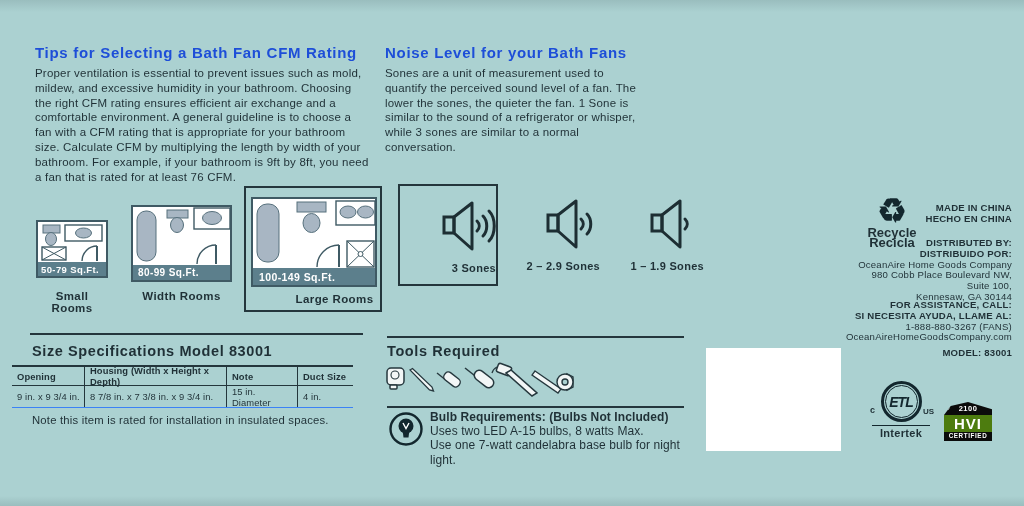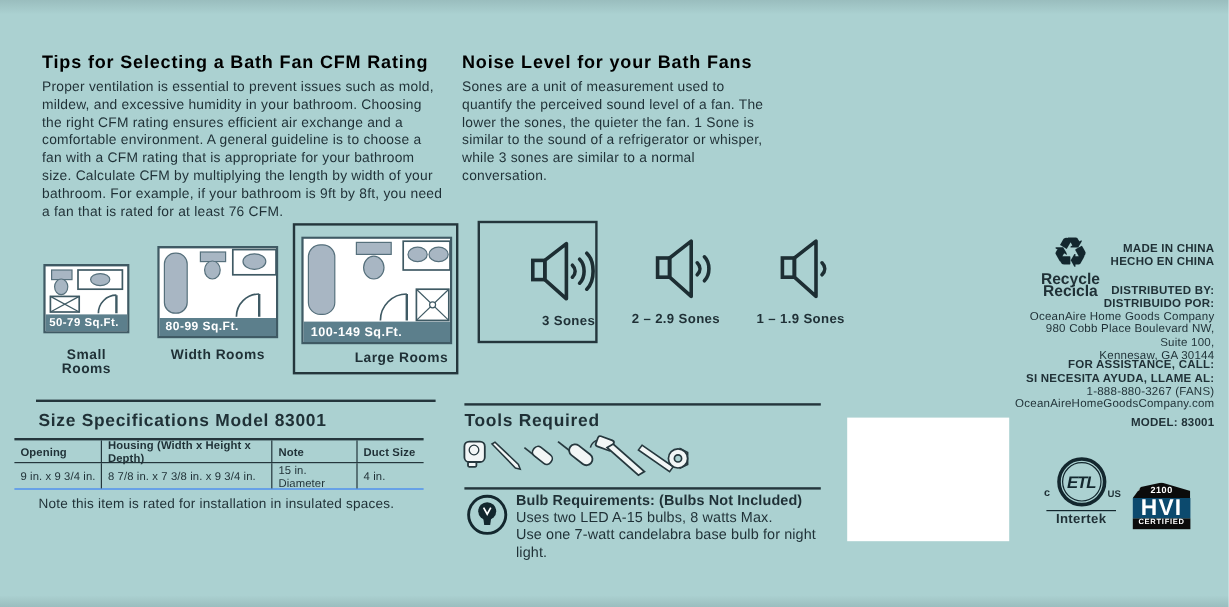--- a/index.html
+++ b/index.html
@@ -1,21 +1,21 @@
 <!DOCTYPE html>
 <html><head>
 <meta charset="utf-8">
 <style>
   * { margin:0; padding:0; box-sizing:border-box; }
   html,body { width:1024px; height:506px; }
   body { font-family:"Liberation Sans", sans-serif; color:#1f3036; }
   #canvas { position:relative; width:1024px; height:506px; background:#abd1d1; overflow:hidden; }
 
   .abs { position:absolute; }
-  .title { font-size:15px; font-weight:bold; letter-spacing:.7px; color:#000000; }
+  .title { font-size:15px; font-weight:bold; letter-spacing:.7px; color:#1d4ed8; }
   .body-text { font-size:11.5px; line-height:14.8px; letter-spacing:.2px; }
   .hr { position:absolute; height:2px; background:#24363c; }
 
   
   .plan { position:absolute; }
   .plan svg { display:block; }
   .sqft-label { position:absolute; color:#ffffff; font-size:9.5px; letter-spacing:.4px; font-weight:bold; }
   .room-name { position:absolute; font-weight:bold; font-size:11.5px; letter-spacing:.4px; text-align:center; }
   .select-box { position:absolute; border:2px solid #24363c; }
 
@@ -46,21 +46,21 @@
   .etl-circle { position:relative; margin:0 auto; width:41px; height:41px; border:3px solid #13272e; border-radius:50%; display:flex; align-items:center; justify-content:center; }
   .etl-circle .inner { position:absolute; inset:1px; border:1px solid #13272e; border-radius:50%; }
   .etl-mark { font-weight:bold; font-style:italic; font-size:14px; letter-spacing:-1px; color:#13272e; }
   .etl-c { position:absolute; left:-2px; top:24px; font-size:9px; font-weight:bold; }
   .etl-us { position:absolute; right:-4px; top:26px; font-size:8px; font-weight:bold; }
   .etl-brand { margin-top:3px; border-top:1.6px solid #13272e; text-align:center; font-size:11px; font-weight:bold; letter-spacing:.3px; padding-top:1px; }
 
   
   .hvi { position:absolute; left:944px; top:402px; width:48px; }
   .hvi-roof { position:relative; background:#0b0b0b; color:#fff; font-size:7.5px; font-weight:bold; text-align:center; height:13px; line-height:14px; letter-spacing:.5px; clip-path:polygon(0 100%, 14% 30%, 50% 0, 100% 55%, 100% 100%); }
-  .hvi-main { background:#0c4a6e; color:#fff; text-align:center; font-size:19px; font-weight:bold; letter-spacing:1px; line-height:15px; padding:1px 0; }
+  .hvi-main { background:#4d7c0f; color:#fff; text-align:center; font-size:15px; font-weight:bold; letter-spacing:1px; line-height:15px; padding:1px 0; }
   .hvi-cert { background:#0b0b0b; color:#fff; text-align:center; font-size:6.3px; font-weight:bold; letter-spacing:.6px; line-height:8px; padding-bottom:1px; }
   .hvi-r { position:absolute; left:2px; top:-1px; font-size:5px; color:#fff; }
 
   
   .bulb-text { position:absolute; left:430px; top:410px; width:270px; font-size:12px; line-height:14.2px; letter-spacing:.1px; }
 
   .white-box { position:absolute; left:706px; top:348px; width:135px; height:103px; background:#ffffff; }
 
   .edge-shade-top { position:absolute; left:0; top:0; width:100%; height:12px; background:linear-gradient(to bottom, rgba(30,48,54,.12), rgba(30,48,54,0)); }
   .edge-shade-bottom { position:absolute; left:0; bottom:0; width:100%; height:10px; background:linear-gradient(to top, rgba(30,48,54,.12), rgba(30,48,54,0)); }

